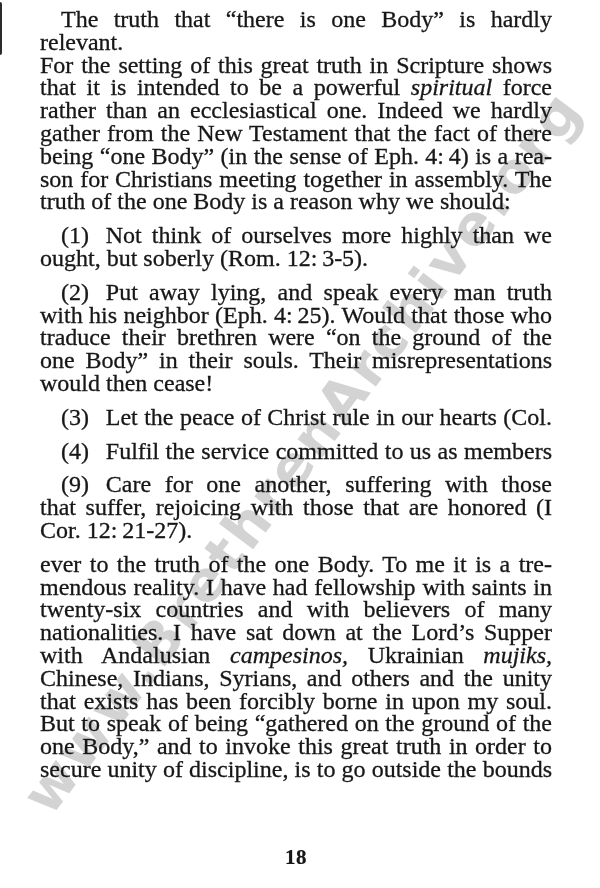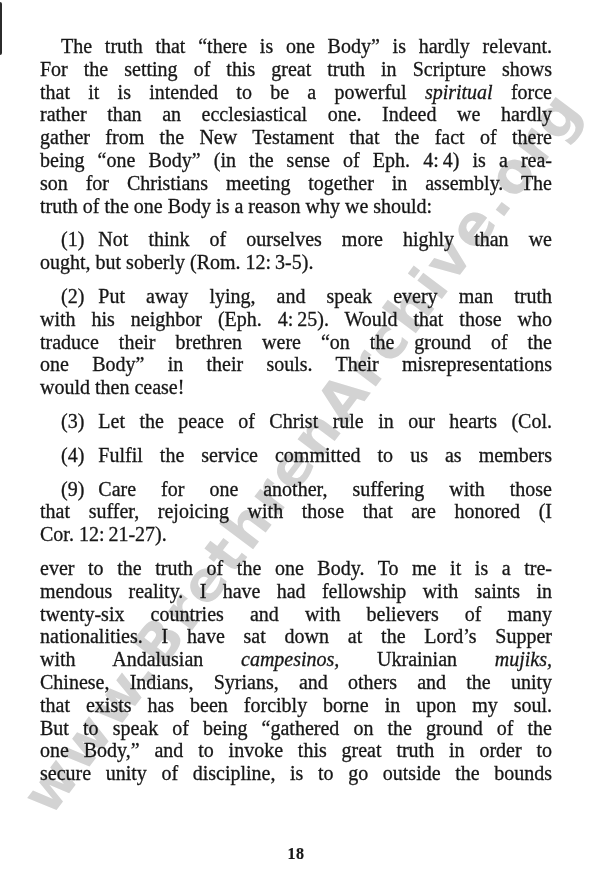--- a/index.html
+++ b/index.html
@@ -36,24 +36,24 @@
     font-size: 56px;
     letter-spacing: 3px;
     color: var(--wm, #d3d3d3);
     white-space: nowrap;
     z-index: 1;
     user-select: none;
   }
   .textblock {
     position: absolute;
     left: 40px;
-    top: 35px;
+    top: 8px;
     width: 512px;
     z-index: 2;
-    font-size: 20px;
+    font-size: 24px;
     line-height: 22.8px;
     -webkit-text-stroke: 0.3px currentColor;
   }
   .para {
     margin: 0 0 11px 0;
   }
   .line {
     text-align: justify;
     text-align-last: justify;
   }
@@ -70,21 +70,21 @@
   .line .sc {
     font-variant: small-caps;
   }
   .pagenum {
     position: absolute;
     left: 0;
     top: 845px;
     width: 592px;
     text-align: center;
     z-index: 2;
-    font-size: 16px;
+    font-size: 21px;
     font-weight: 700;
     letter-spacing: 0.5px;
     -webkit-text-stroke: 0.2px currentColor;
   }
 </style>
 </head>
 <body>
 
 <div class="page" style="--ink: #171717; --wm: #d3d3d3;">
   <div class="scan-edge"></div>

